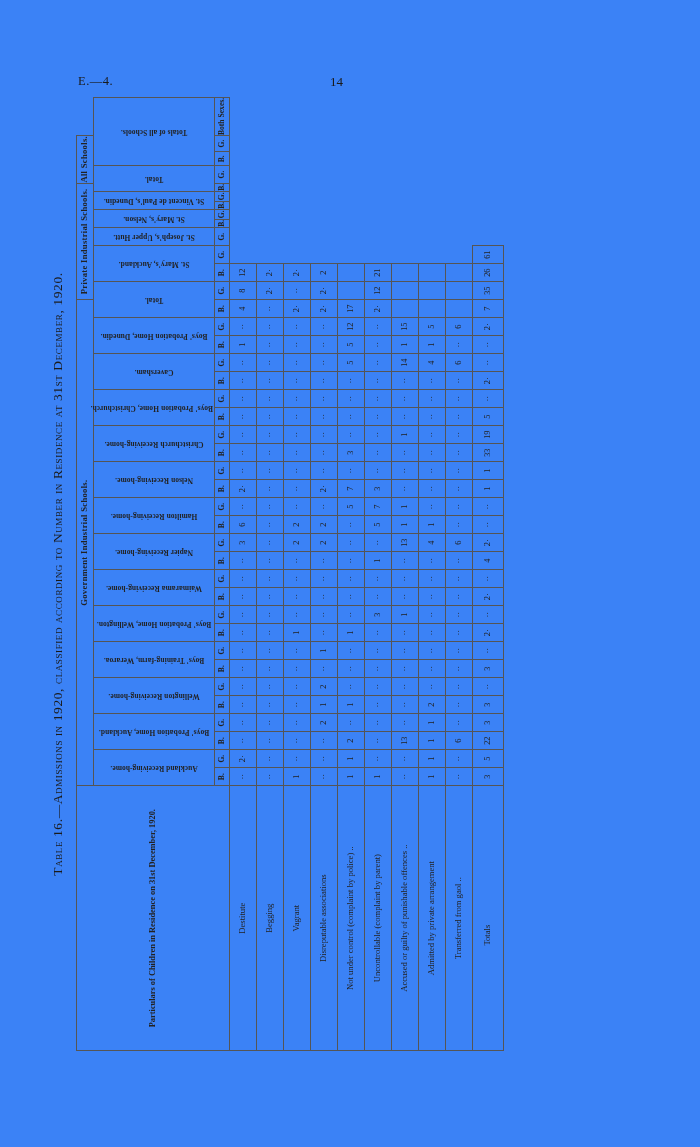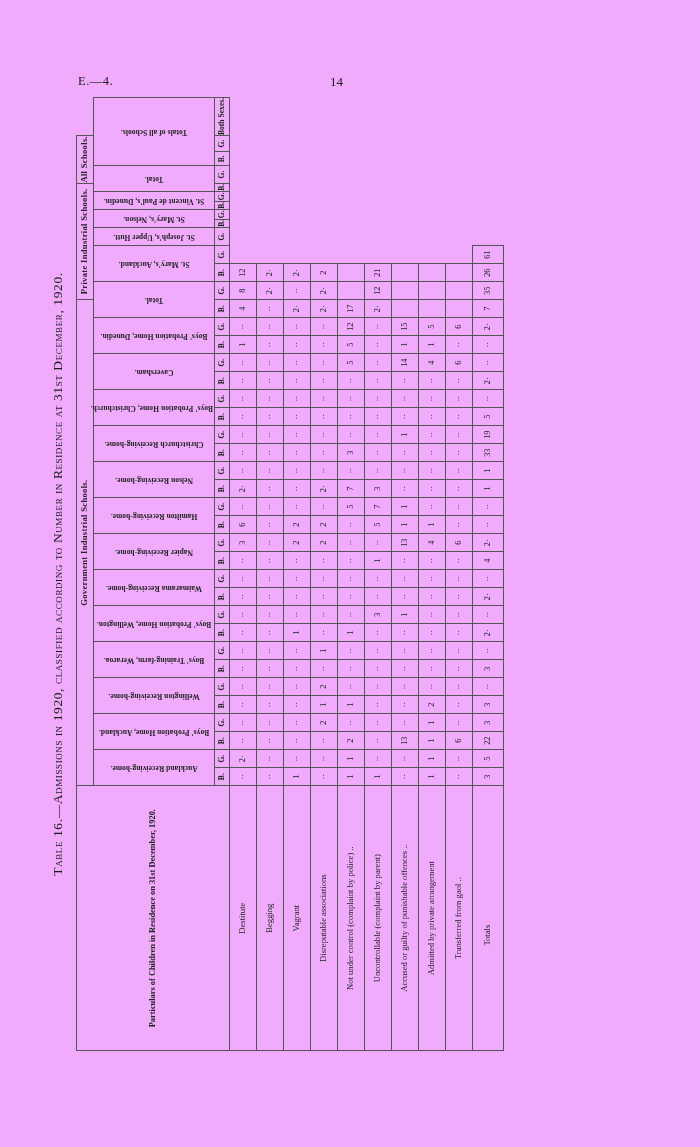--- a/index.html
+++ b/index.html
@@ -11,21 +11,21 @@
     width: 700px;
     height: 1147px;
     position: relative;
     font-family: "Liberation Serif", serif;
     color: #1a1a1a;
     overflow: hidden;
   }
   .page {
     position: absolute;
     inset: 0;
-    background: #f0abfc;
+    background: #3b82f6;
   }
   .hdr-left {
     position: absolute;
     left: 78px;
     top: 74px;
     font-size: 12.5px;
     letter-spacing: 0.5px;
     font-family: "Liberation Serif", serif;
   }
   .hdr-page {

